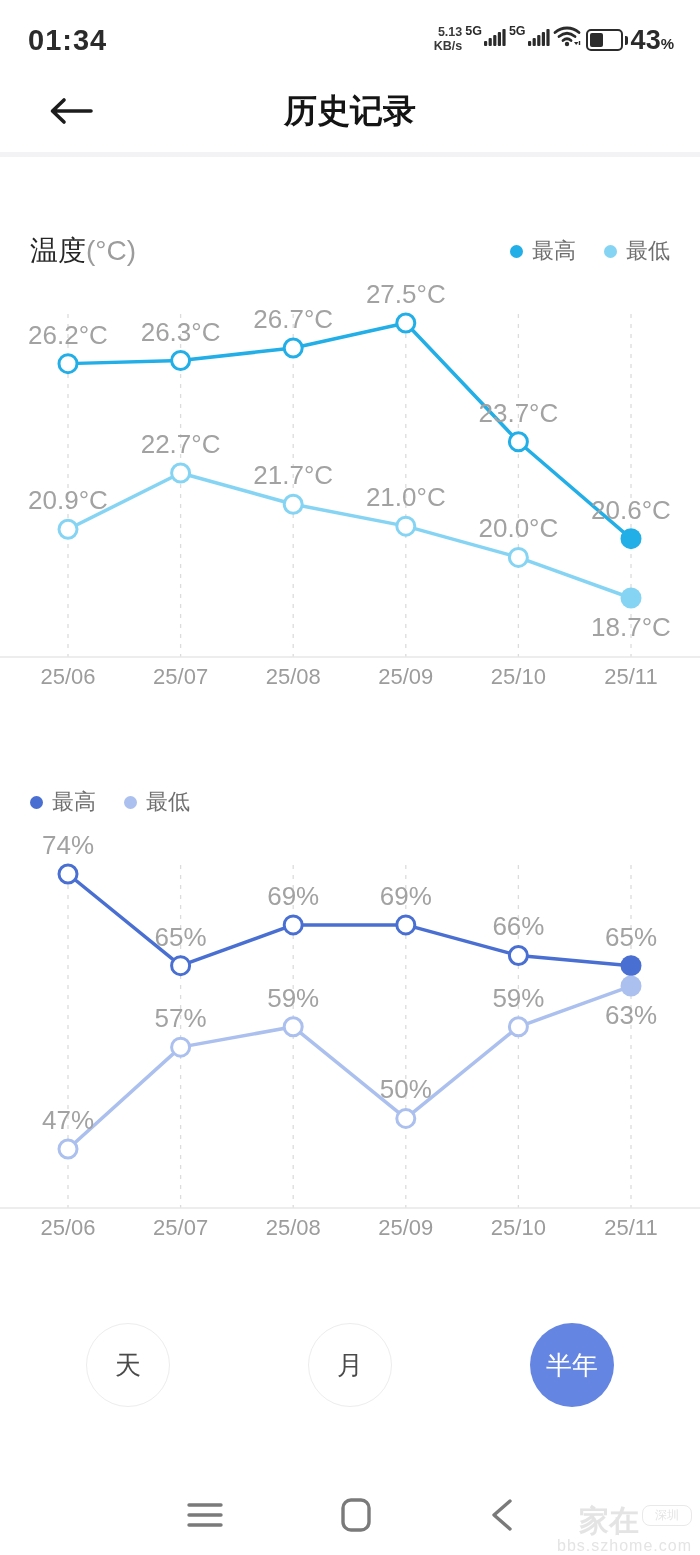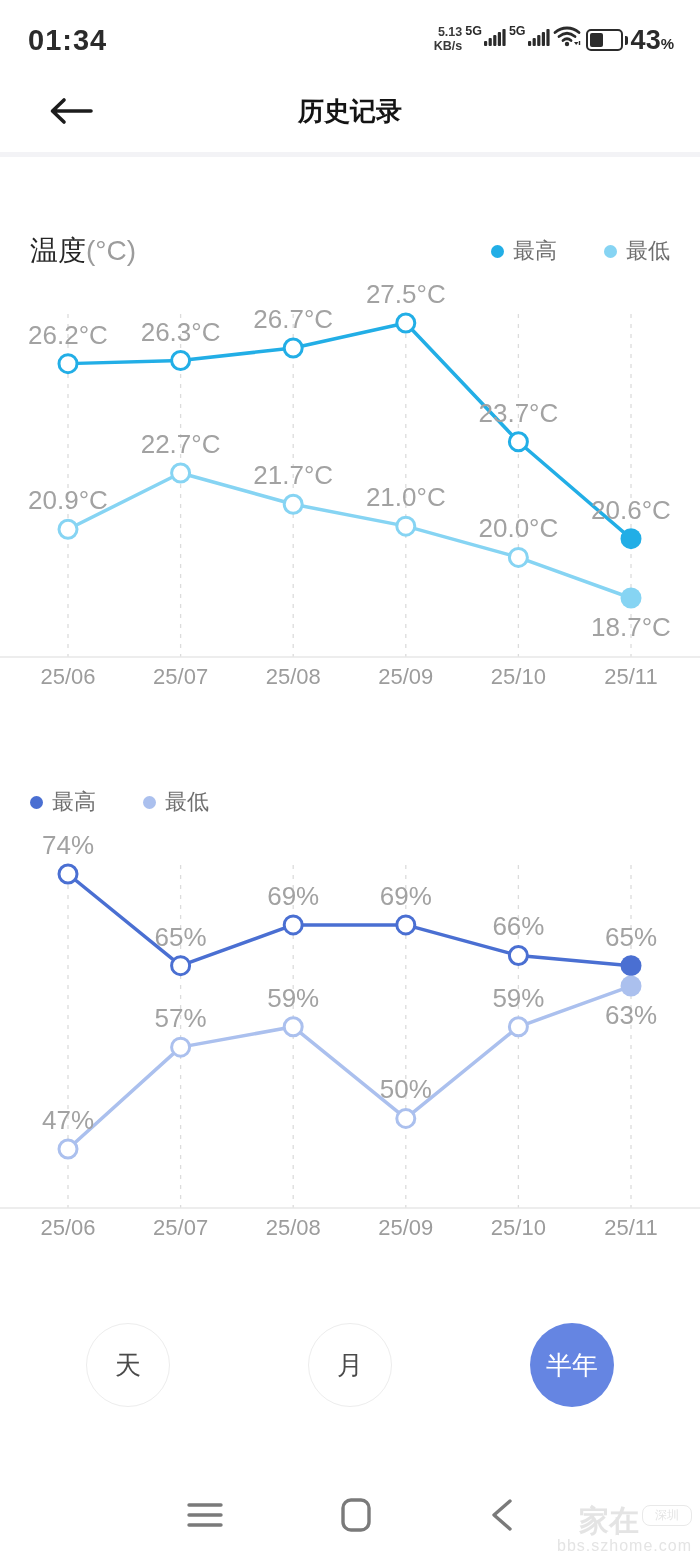--- a/index.html
+++ b/index.html
@@ -21,31 +21,31 @@
   .batt-body{position:relative;width:33px;height:18px;border:2.5px solid #2b2b2b;border-radius:5px;}
   .batt-fill{position:absolute;left:2px;top:2px;bottom:2px;width:42%;background:#2b2b2b;border-radius:2px;}
   .batt-tip{width:3px;height:9px;background:#2b2b2b;border-radius:0 2px 2px 0;}
   .batt-pct{font-size:27px;font-weight:700;}
   .batt-pct .pct{font-size:15px;}
   
   .app-header{position:relative;height:82px;}
   .back-btn{position:absolute;left:42px;top:50%;transform:translateY(-50%);
     background:none;border:none;padding:4px;cursor:pointer;line-height:0;}
   .page-title{position:absolute;left:0;right:0;top:50%;transform:translateY(-50%);
-    text-align:center;font-size:26px;font-weight:bold;color:#141414;}
+    text-align:center;font-size:33px;font-weight:bold;color:#141414;}
   .header-divider{height:5px;background:#f3f3f6;}
   
   .chart-section{display:block;}
   .chart-section.temp{margin-top:74px;}
   .chart-section.hum{margin-top:82px;}
   .chart-header{height:40px;display:flex;align-items:center;justify-content:space-between;
     padding:0 30px;}
   .chart-title{font-size:28px;color:#262626;}
   .ct-unit{color:#9c9c9c;}
-  .legend{display:flex;align-items:center;gap:47px;}
+  .legend{display:flex;align-items:center;gap:28px;}
   .legend-item{display:flex;align-items:center;gap:9px;}
   .legend-dot{width:13px;height:13px;border-radius:50%;background:#999;}
   .legend-label{font-size:22px;color:#6f6f6f;}
   .chart-svg{display:block;margin-top:9px;}
   
   .period-row{margin-top:72px;height:84px;display:flex;justify-content:space-between;
     padding:0 86px;box-sizing:content-box;}
   .period-btn{width:84px;height:84px;border-radius:50%;display:flex;align-items:center;
     justify-content:center;font-size:26px;cursor:pointer;
     background:#fff;border:1px solid #ededed;color:#4a4a4a;

